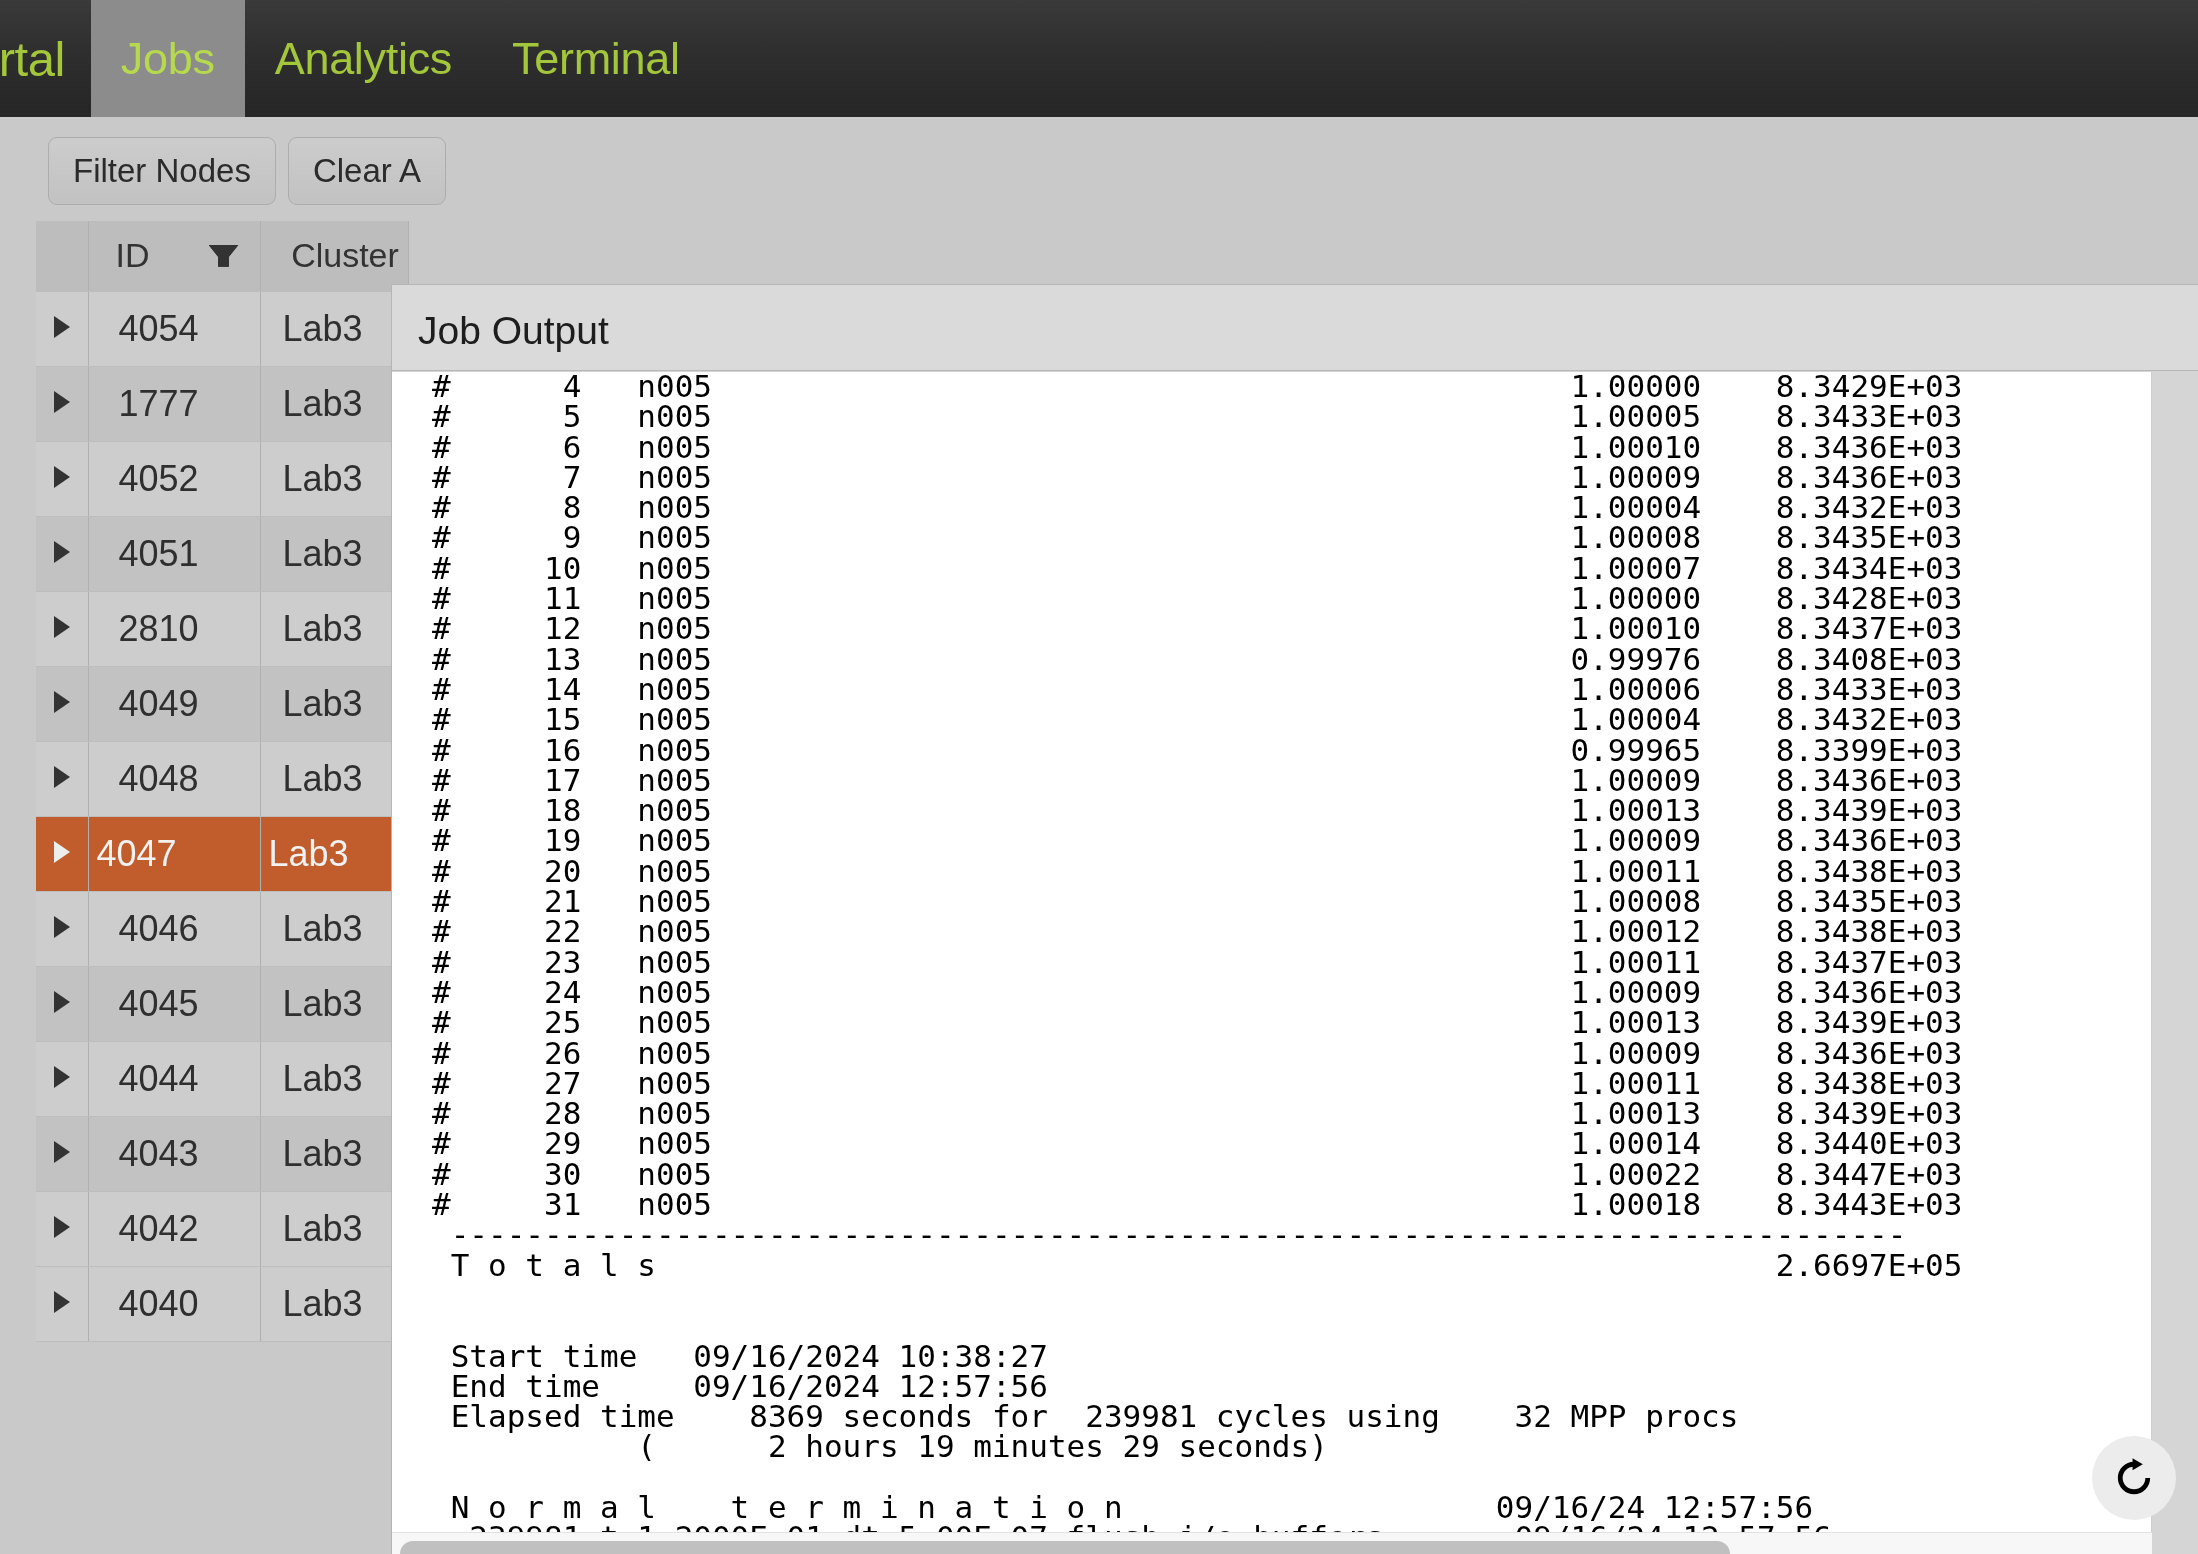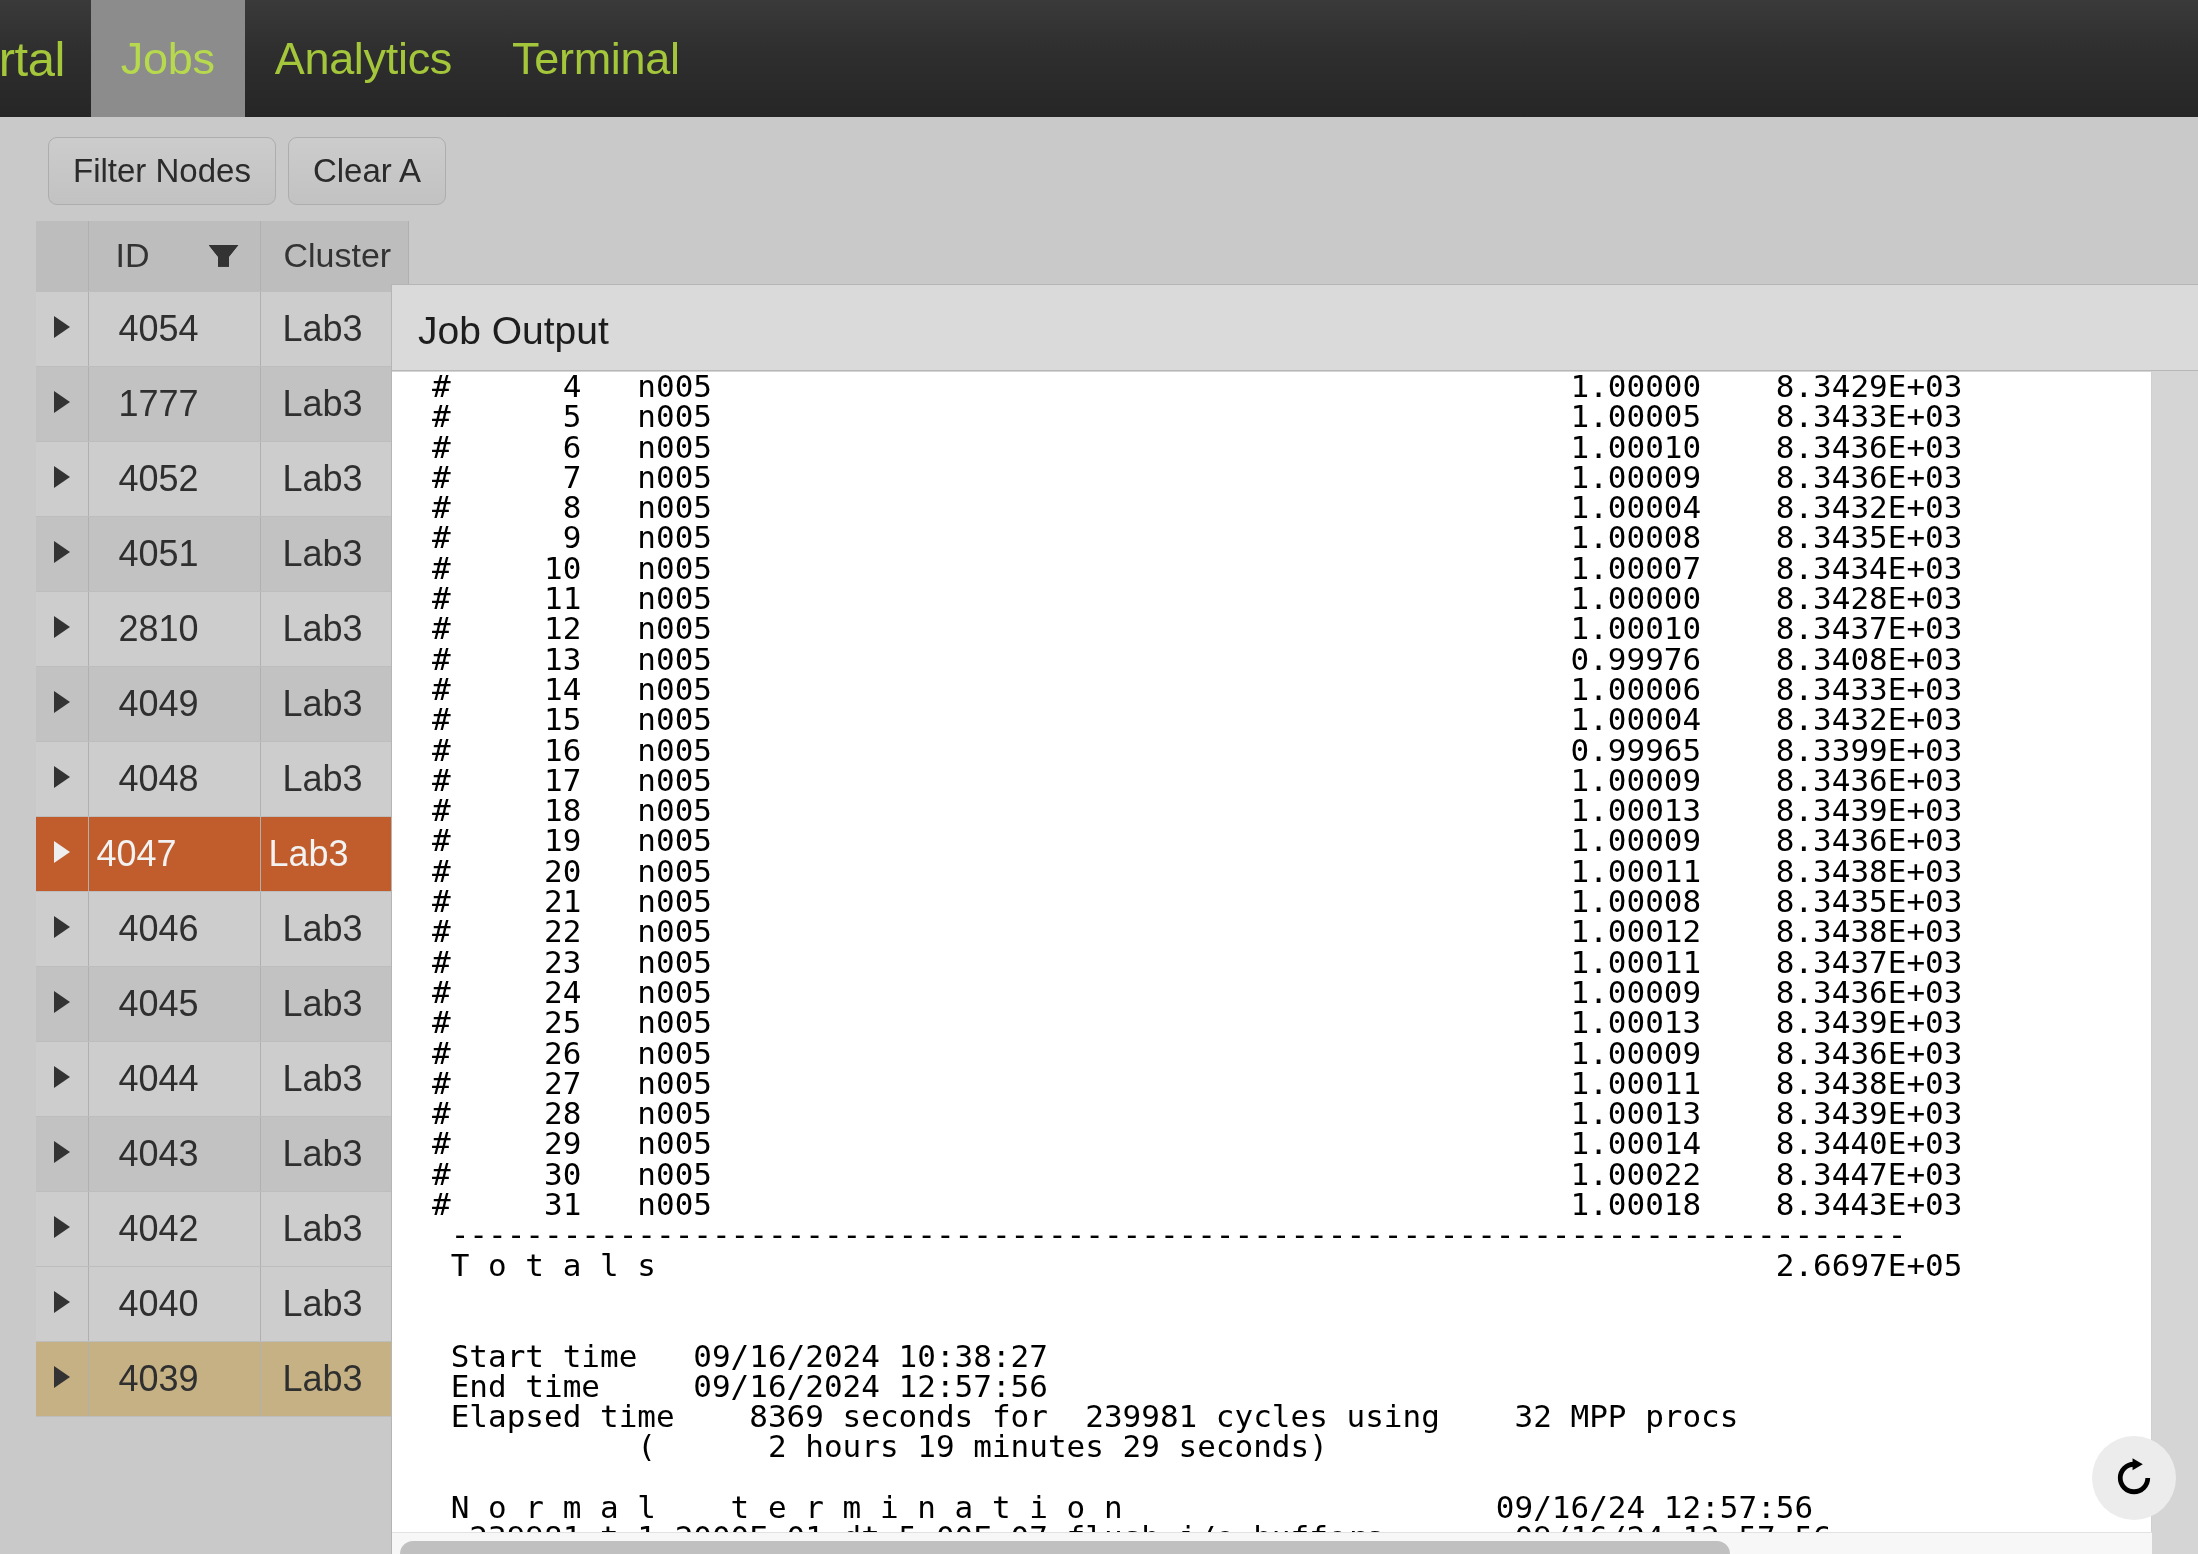--- a/index.html
+++ b/index.html
@@ -126,21 +126,21 @@
   .filter-icon {
     display: inline-block;
     width: 0; height: 0;
     border-left: 15px solid #333;
     border-right: 15px solid #333;
     border-top: 22px solid #333;
     border-bottom: 0;
     clip-path: polygon(0 0, 100% 0, 68% 55%, 68% 100%, 32% 100%, 32% 55%);
     cursor: pointer;
   }
-  .th-cluster-inner { padding-left: 22px; }
+  .th-cluster-inner { padding-left: 22px; text-align: center; }
 
   .jobs-table tbody tr { height: 75px; }
   .jobs-table tbody tr.odd  td { background: #cdcdcd; }
   .jobs-table tbody tr.even td { background: #c2c2c2; }
   .jobs-table tbody tr.sel  td { background: #c15c2c; color: #f2f2f2; }
   .jobs-table tbody tr.hl   td { background: #c5b183; }
   .cell-exp {
     text-align: center;
     vertical-align: middle;
   }
@@ -364,25 +364,20 @@
             <td class="cell-cluster">Lab3</td>
           </tr>
           <tr class="odd">
             <td class="cell-exp"><span class="caret"></span></td>
             <td class="cell-id">4042</td>
             <td class="cell-cluster">Lab3</td>
           </tr>
           <tr class="odd">
             <td class="cell-exp"><span class="caret"></span></td>
             <td class="cell-id">4040</td>
-            <td class="cell-cluster">Lab3</td>
-          </tr>
-          <tr class="hl">
-            <td class="cell-exp"><span class="caret"></span></td>
-            <td class="cell-id">4039</td>
             <td class="cell-cluster">Lab3</td>
           </tr>
         </tbody>
     </table>
 
     <div class="dialog">
 
       <div class="dialog-title">
         <span>Job Output</span>
       </div>

